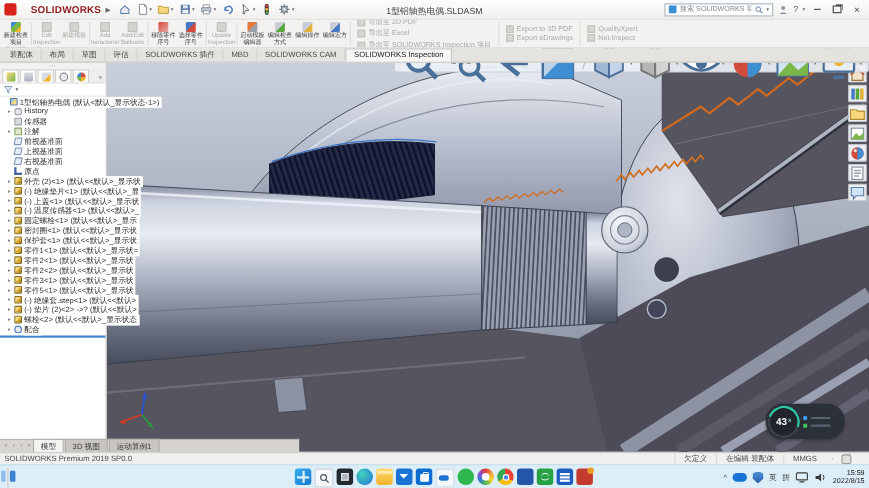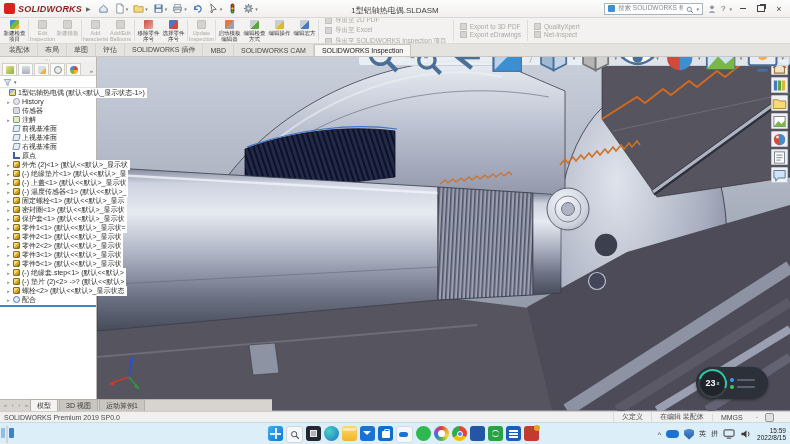--- a/index.html
+++ b/index.html
@@ -3,21 +3,21 @@
 <meta charset="utf-8">
 <style>
   html,body{margin:0;padding:0;background:#6b6b6b;}
   #app{position:relative;width:790px;height:444px;background:#fff;overflow:hidden;
        font-family:"Liberation Sans",sans-serif;user-select:none;}
   
   #titlebar{position:absolute;top:0;left:0;right:0;height:18px;box-sizing:border-box;
     background:linear-gradient(#fdfdfd,#f1f0ee);border-bottom:1px solid #dad8d4;
     display:flex;align-items:center;padding:0 4px;z-index:8;}
   .logo-mark{width:11px;height:11px;background:#d6231c;border-radius:2px;flex:none;}
-  .brand{font-size:9px;font-weight:bold;font-style:italic;color:#8f1d1d;margin-left:3px;letter-spacing:.2px;}
+  .brand{font-size:9px;font-weight:bold;color:#8f1d1d;margin-left:13px;letter-spacing:.2px;}
   .flyarrow{font-size:6px;color:#666;margin:0 7px 0 4px;}
   #qat{display:flex;align-items:center;gap:5px;}
   .qatbtn{display:flex;align-items:center;gap:1px;height:14px;}
   .qatbtn svg{width:11px;height:11px;display:block;}
   .caret{font-size:5px;color:#777;font-style:normal;}
   #doc-title{position:absolute;left:50%;transform:translateX(-50%);top:5px;font-size:8px;color:#444;white-space:nowrap;}
   #tb-right{margin-left:auto;display:flex;align-items:center;gap:4px;}
   .searchbox{display:flex;align-items:center;gap:3px;border:1px solid #a9b4c0;background:#fff;
     height:12px;padding:0 3px;width:99px;box-sizing:border-box;}
   .search-flag{width:7px;height:7px;background:#3d8fd1;border-radius:1px;flex:none;}
@@ -489,21 +489,21 @@
         <path d="M30,26 L10,33" stroke="#d03a2a" stroke-width="1.6" fill="none"></path>
         <path d="M10,33 l6,-3 -1,5 Z" fill="#d03a2a"></path>
         <path d="M30,26 L33,6" stroke="#2a52d0" stroke-width="1.6" fill="none"></path>
         <path d="M33,6 l-3,5 5,1 Z" fill="#2a52d0"></path>
         <path d="M30,26 L40,38" stroke="#2a9a3c" stroke-width="1.6" fill="none"></path>
         <path d="M40,38 l-5,-2 3,-3 Z" fill="#2a9a3c"></path>
       </svg>
 
       <div id="zoomwidget">
         <div class="zw-circle">
-          <span>23</span>
+          <span>43</span>
           <i>x</i>
         </div>
         <div class="zw-rows">
           <div class="zw-row">
               <span class="zw-dot blue"></span>
               <span class="zw-bar"></span>
             </div>
           <div class="zw-row">
               <span class="zw-dot green"></span>
               <span class="zw-bar"></span>

